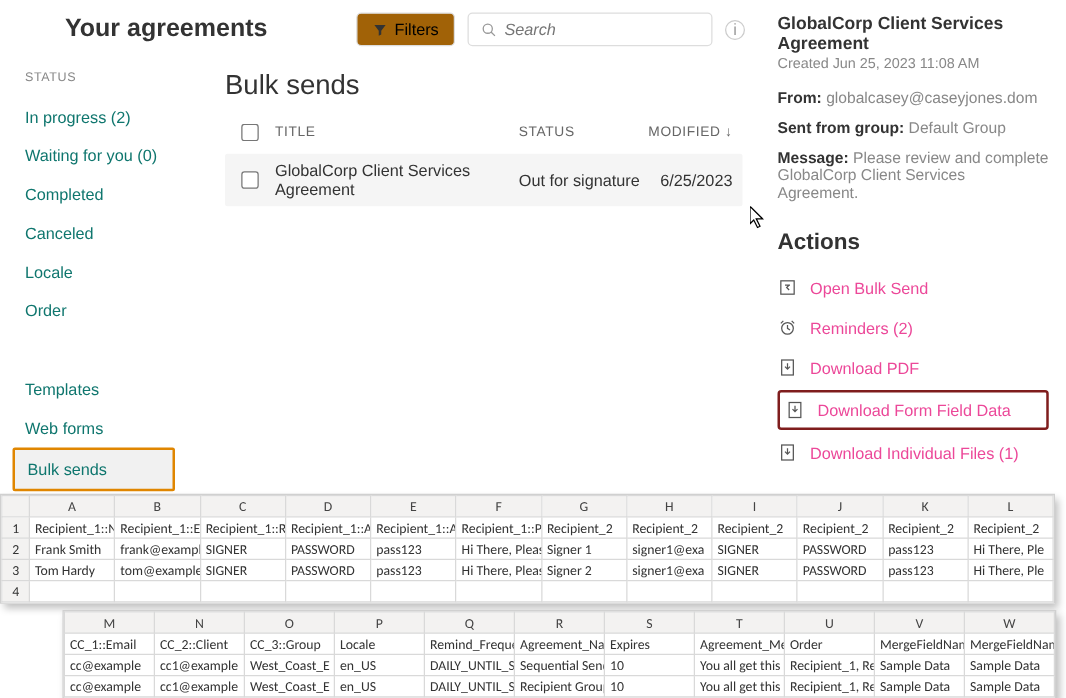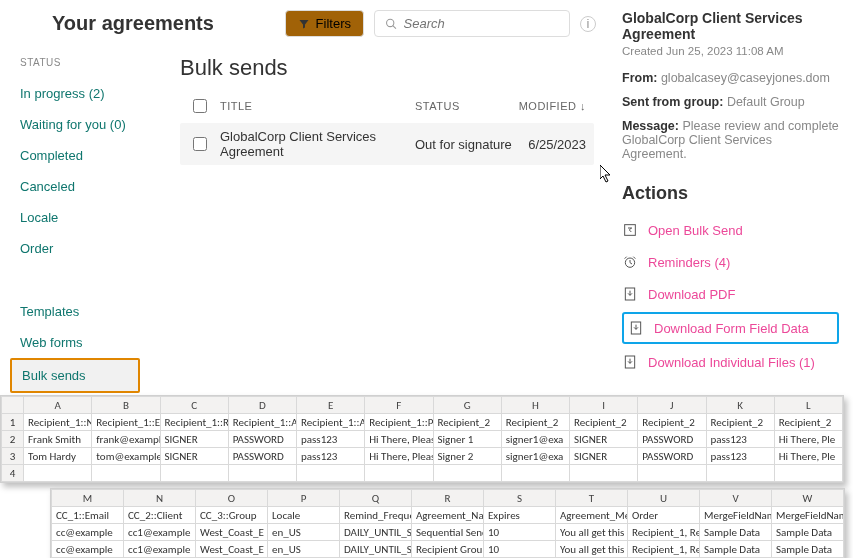--- a/index.html
+++ b/index.html
@@ -31,21 +31,21 @@
 .tbl-row .col-mod { text-align: right; }
 input[type=checkbox] { width: 14px; height: 14px; }
 .detail-title { font-size: 14px; font-weight: 700; color: #333; margin-bottom: 3px; }
 .detail-sub { font-size: 11.5px; color: #888; margin-bottom: 14px; }
 .meta { font-size: 12.5px; color: #333; margin-bottom: 10px; }
 .meta b { font-weight: 700; }
 .meta span { color: #888; }
 .actions-hdr { font-size: 18px; font-weight: 700; margin: 22px 0 10px; }
 .action { display: flex; align-items: center; gap: 10px; padding: 8px 0; font-size: 13px; color: #ec4899; cursor: pointer; }
 .action svg { width: 16px; height: 16px; flex-shrink: 0; }
-.action-hl { border: 2px solid #0ea5e9; border-radius: 3px; padding: 6px 4px; margin: 2px 0; }
+.action-hl { border: 2px solid #7f1d1d; border-radius: 3px; padding: 6px 4px; margin: 2px 0; }
 .cursor { position: absolute; left: 600px; top: 165px; }
 
 
 .sheet { margin-top: 2px; border: 1px solid #d0d0d0; box-shadow: 3px 4px 6px rgba(0,0,0,.25); font-family: Calibri, Arial, sans-serif; font-size: 11px; overflow: hidden; }
 .sheet table { border-collapse: collapse; width: 100%; table-layout: fixed; }
 .sheet th, .sheet td { border: 1px solid #d9d9d9; padding: 1px 4px; height: 17px; white-space: nowrap; overflow: hidden; text-align: left; font-weight: normal; }
 .sheet thead th { background: #f3f2f1; text-align: center; color: #444; }
 .sheet .rownum { background: #f3f2f1; text-align: center; width: 22px; }
 .sheet1 { width: 844px; }
 .sheet2 { width: 795px; margin-left: 50px; margin-top: 5px; }
@@ -123,21 +123,21 @@
           <rect x="4" y="4" width="16" height="16" fill="none" stroke="#555" stroke-width="1.5"></rect>
           <path d="M9 9h6M14 9l-3 3 3 3" fill="none" stroke="#555" stroke-width="1.5"></path>
         </svg>
       <span>Open Bulk Send</span>
     </div>
     <div class="action">
       <svg viewBox="0 0 24 24">
           <circle cx="12" cy="13" r="7" fill="none" stroke="#555" stroke-width="1.5"></circle>
           <path d="M12 9v4l3 2M7 4l-3 3M17 4l3 3" fill="none" stroke="#555" stroke-width="1.5"></path>
         </svg>
-      <span>Reminders (4)</span>
+      <span>Reminders (2)</span>
     </div>
     <div class="action">
       <svg viewBox="0 0 24 24">
           <rect x="5" y="3" width="14" height="18" fill="none" stroke="#555" stroke-width="1.5"></rect>
           <path d="M12 7v7m-3-3l3 3 3-3" fill="none" stroke="#555" stroke-width="1.5"></path>
         </svg>
       <span>Download PDF</span>
     </div>
     <div class="action action-hl">
       <svg viewBox="0 0 24 24">

